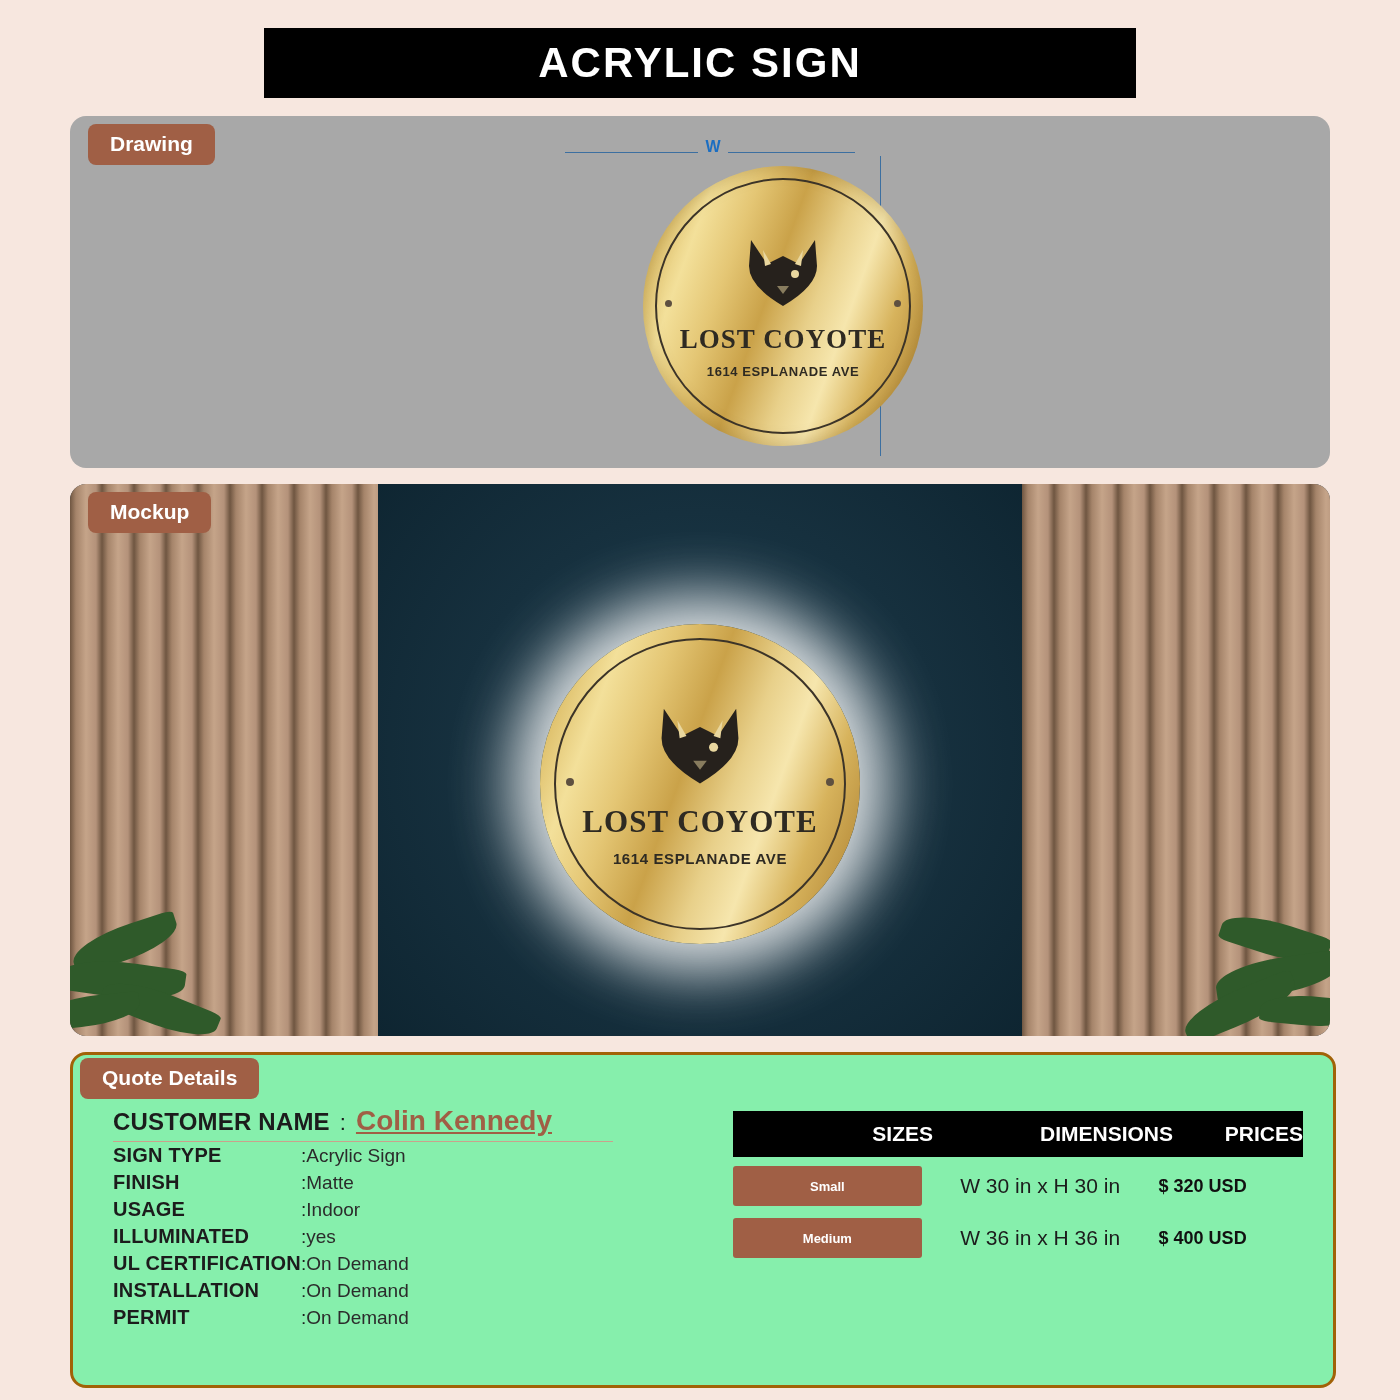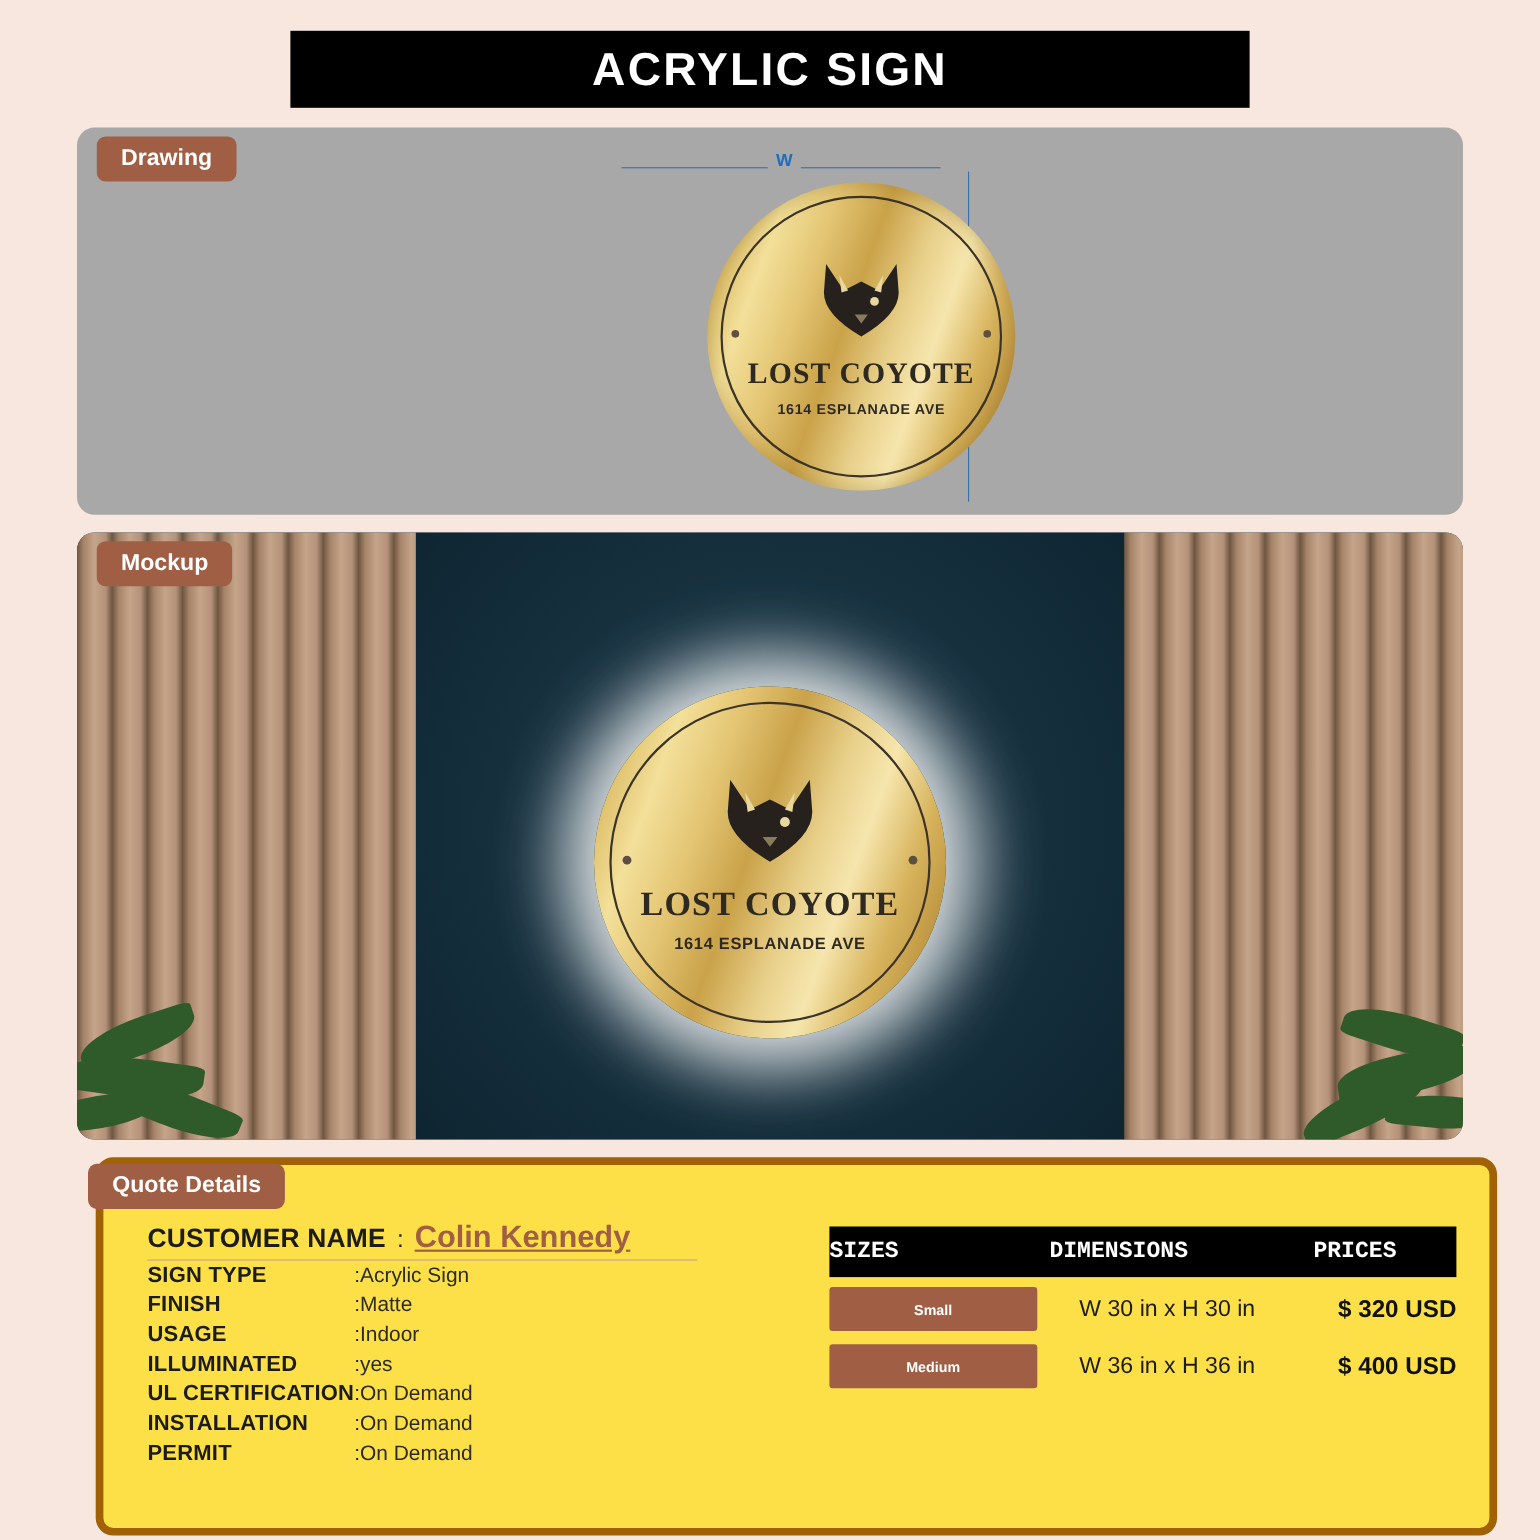--- a/index.html
+++ b/index.html
@@ -220,26 +220,26 @@
   .plant-left { left: -10px; }
   .plant-right { right: -10px; }
   .leaf {
     position: absolute;
     background: #2f5a2a;
     border-radius: 60% 10% 60% 10%;
   }
 
   
   #quote-panel {
-    left: 87px;
+    left: 70px;
     top: 1052px;
     width: 1260px;
     height: 330px;
-    background: #fde047;
-    border: 7px solid #a16207;
+    background: #86efac;
+    border: 3px solid #a16207;
   }
   #quote-tab { left: 80px; top: 1058px; }
 
   .quote-left {
     position: absolute;
     left: 26px;
     top: 50px;
     width: 560px;
   }
   .cust-row {
@@ -305,22 +305,21 @@
   .sizes-head {
     display: flex;
     background: #000000;
     color: #ffffff;
     height: 46px;
     align-items: center;
   }
   .sizes-head div {
     font-size: 21px;
     font-weight: bold;
-    text-align: left;
-    font-family: Liberation Mono, monospace;
+    text-align: right;
   }
   .col-size { width: 200px; }
   .col-dim  { width: 240px; }
   .col-price{ width: 130px; }
 
   .sizes-row {
     display: flex;
     align-items: center;
     height: 46px;
     margin-top: 6px;
@@ -338,22 +337,22 @@
     border-radius: 3px;
   }
   .dim-cell {
     width: 246px;
     text-align: center;
     font-size: 21px;
     color: #1c1c1c;
   }
   .price-cell {
     width: 150px;
-    text-align: right;
-    font-size: 22px;
+    text-align: left;
+    font-size: 18px;
     font-weight: bold;
     color: #111111;
   }
 </style>
 </head>
 <body>
 
 <div class="title-bar">
   <span class="title-text">ACRYLIC SIGN</span>
 </div>

